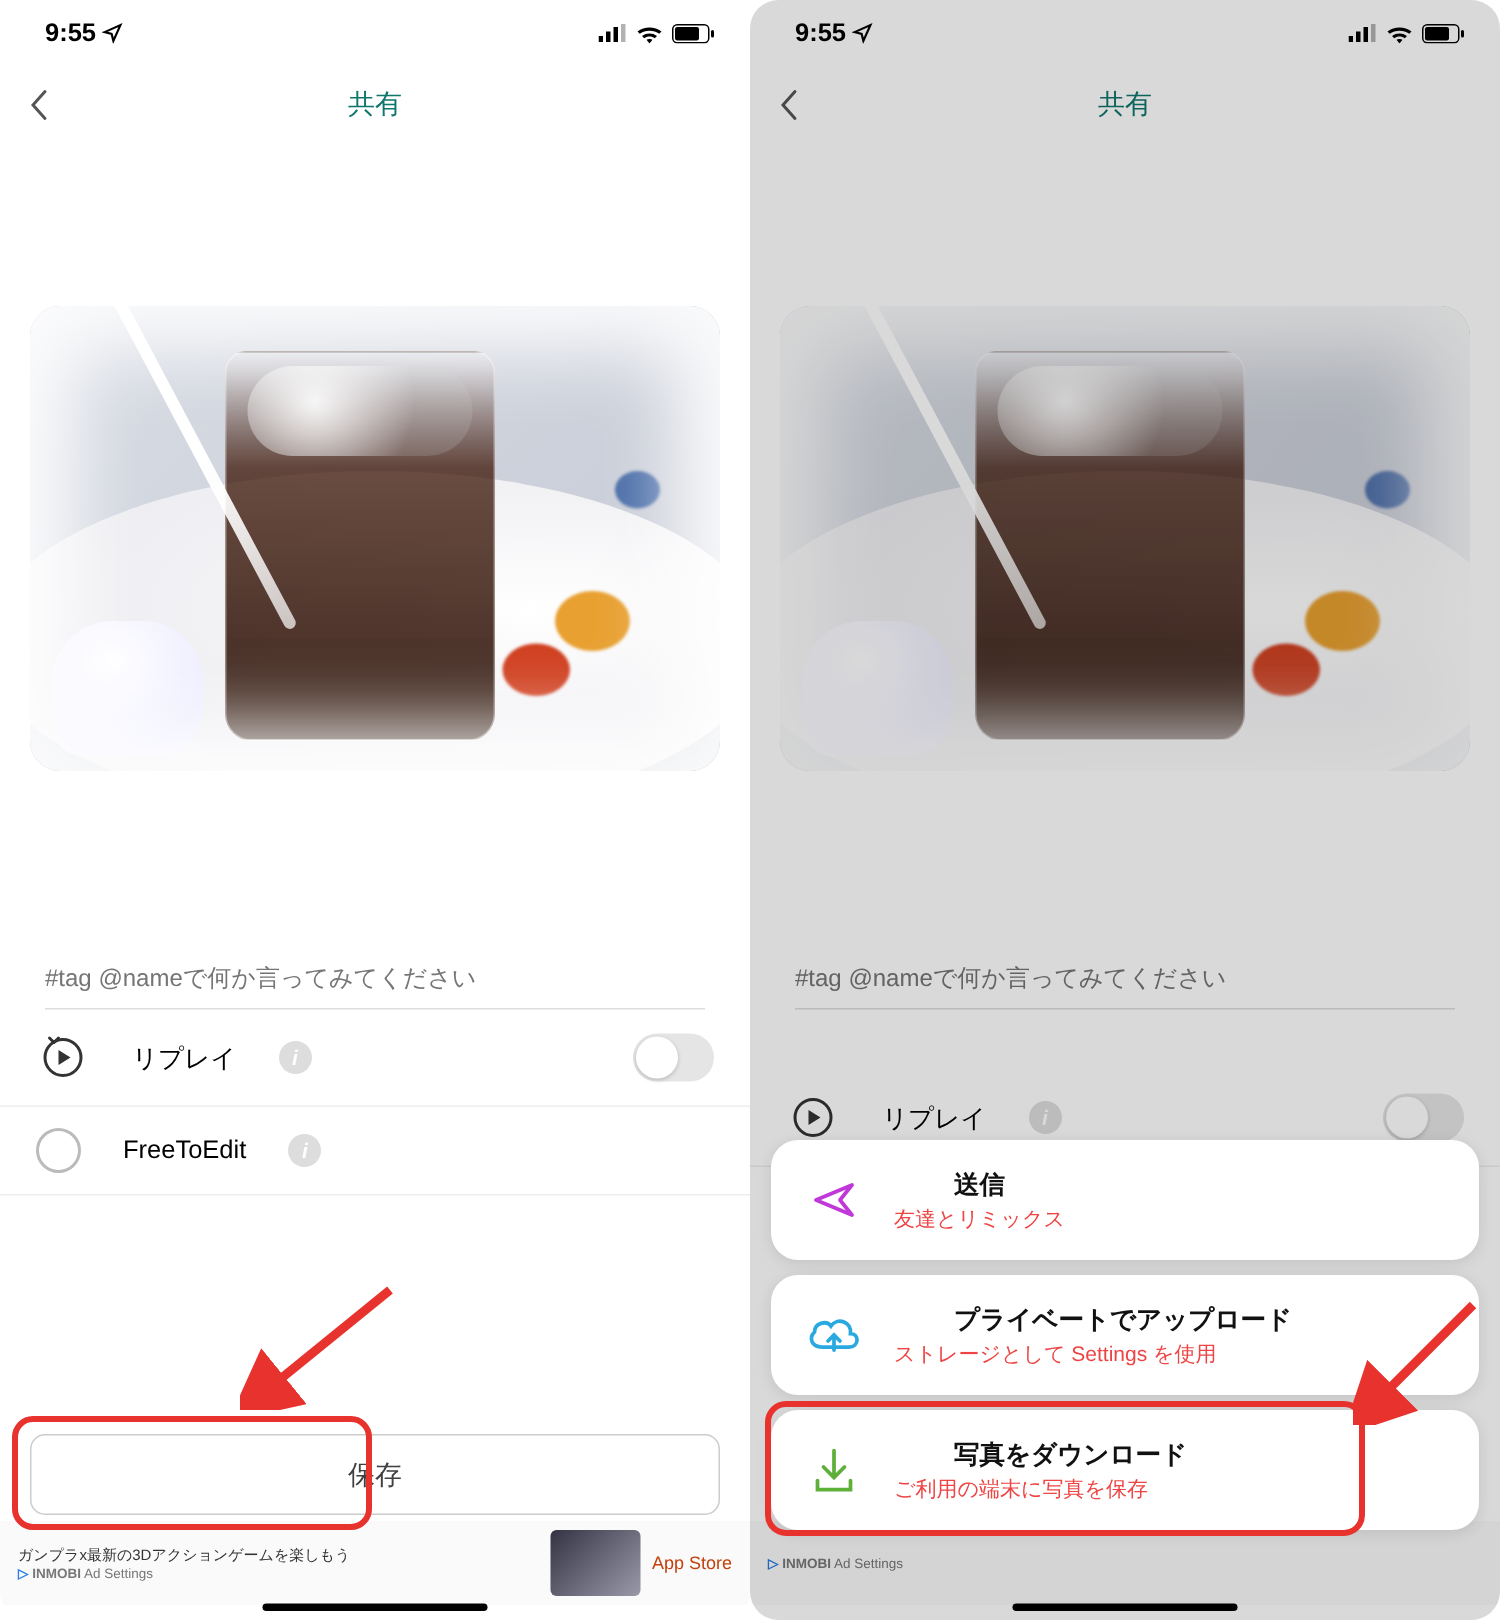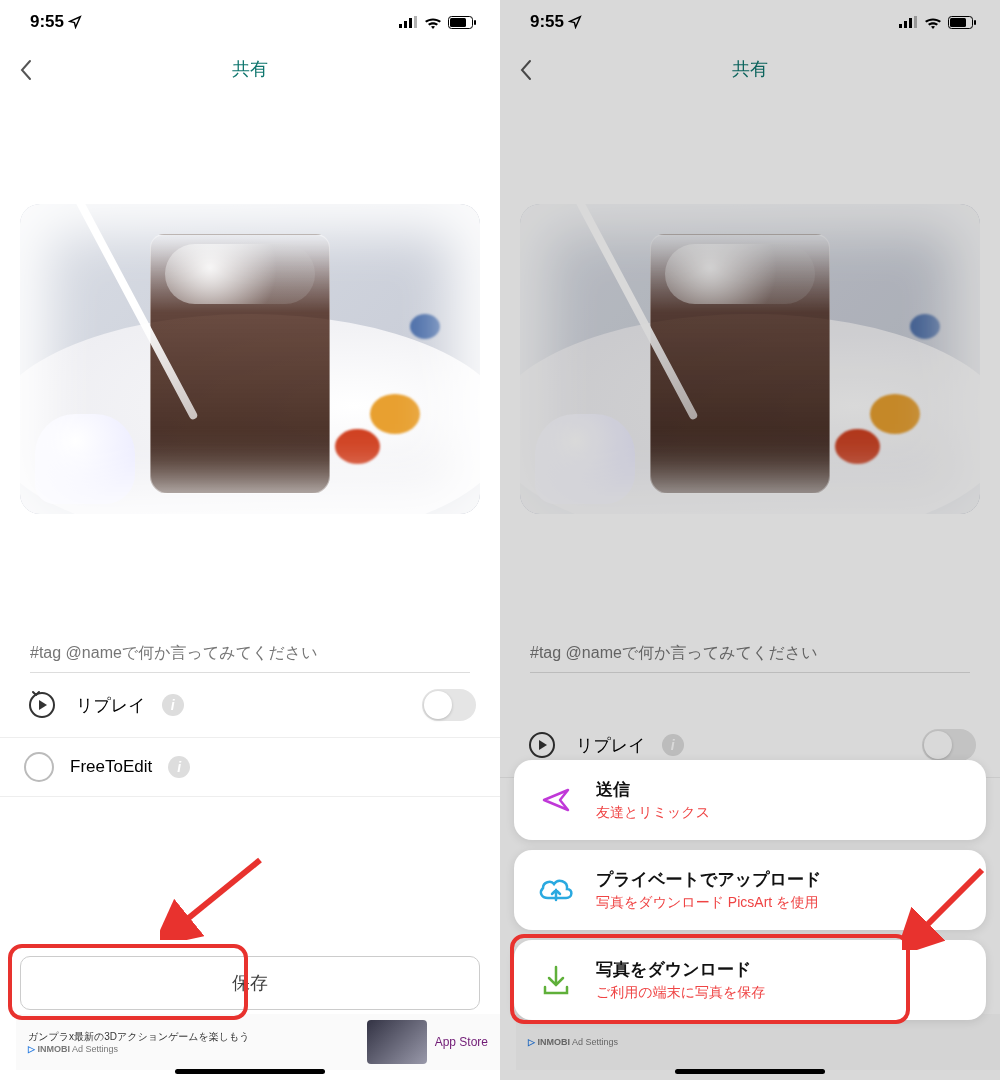--- a/index.html
+++ b/index.html
@@ -9,20 +9,21 @@
     width: 1000px;
     height: 1080px;
     display: flex;
   }
   .phone {
     width: 500px;
     height: 1080px;
     position: relative;
     background: #fff;
     overflow: hidden;
+    border-radius: 19px;
   }
   .phone.dimmed::before {
     content: "";
     position: absolute;
     inset: 0;
     background: rgba(0,0,0,0.15);
     z-index: 5;
     pointer-events: none;
   }
   .status-bar {
@@ -116,21 +117,21 @@
     padding-bottom: 10px;
     font-size: 16px;
     color: #999;
     background: transparent;
     width: calc(100% - 60px);
   }
   .option-row {
     display: flex;
     align-items: center;
     padding: 14px 24px;
-    gap: 16px;
+    gap: 28px;
     border-bottom: 1px solid #eee;
   }
   .option-row:first-of-type { margin-top: 40px; border-top: 1px solid #eee; }
   .option-icon {
     width: 36px; height: 36px;
     display: flex; align-items: center; justify-content: center;
   }
   .option-label { font-size: 17px; font-weight: 500; flex-shrink: 0; }
   .info-badge {
     width: 22px; height: 22px;
@@ -199,30 +200,29 @@
   }
   .ad-banner {
     position: absolute;
     bottom: 10px; left: 0; right: 0;
     height: 56px;
     background: #fafafa;
     display: flex; align-items: center;
     padding: 0 12px;
     font-size: 10px;
     gap: 8px;
-    margin-left: 16px;
   }
   .ad-thumb {
     width: 60px; height: 44px;
     background: linear-gradient(135deg,#334,#667,#99a);
     border-radius: 4px;
   }
   .ad-text { flex: 1; color: #333; }
   .ad-text .sub { color: #777; font-size: 9px; }
-  .ad-store { font-size: 12px; color: #701a75; display: flex; align-items: center; gap: 4px; }
+  .ad-store { font-size: 12px; color: #c2410c; display: flex; align-items: center; gap: 4px; }
   .home-indicator {
     position: absolute;
     bottom: 6px; left: 50%;
     transform: translateX(-50%);
     width: 150px; height: 5px;
     background: #000;
     border-radius: 3px;
     z-index: 30;
   }
   
@@ -239,21 +239,21 @@
     padding: 18px 20px;
     display: flex; align-items: center; gap: 18px;
     box-shadow: 0 2px 10px rgba(0,0,0,0.1);
     cursor: pointer;
   }
   .sheet-icon {
     width: 44px; height: 44px;
     display: flex; align-items: center; justify-content: center;
   }
   .sheet-text { display: flex; flex-direction: column; gap: 3px; }
-  .sheet-title { font-size: 17px; font-weight: 700; color: #111; }
+  .sheet-title { font-size: 17px; font-weight: 700; color: #111; margin-left: 40px; }
   .sheet-sub { font-size: 14px; color: #ef4444; }
 </style>
 </head>
 <body>
 
 <div class="phone">
   <div class="status-bar">
     <div class="status-left">
       <span>9:55</span>
       <svg width="14" height="14" viewBox="0 0 24 24" fill="none" stroke="#000" stroke-width="2.5">
@@ -424,21 +424,21 @@
     </div>
     <div class="sheet-item">
       <div class="sheet-icon">
         <svg width="40" height="32" viewBox="0 0 40 32" fill="none" stroke="#2aa9e0" stroke-width="2.5" stroke-linecap="round">
             <path d="M12 24 C5 24 3 18 7 14 C7 8 15 6 18 10 C22 4 32 7 31 15 C37 15 37 24 30 24 L12 24"></path>
             <path d="M20 26 L20 16 M16 20 L20 16 L24 20"></path>
           </svg>
       </div>
       <div class="sheet-text">
         <span class="sheet-title">プライベートでアップロード</span>
-        <span class="sheet-sub">写真をダウンロード PicsArt を使用</span>
+        <span class="sheet-sub">ストレージとして Settings を使用</span>
       </div>
     </div>
     <div class="sheet-item">
       <div class="sheet-icon">
         <svg width="34" height="34" viewBox="0 0 34 34" fill="none" stroke="#5fb03a" stroke-width="2.5" stroke-linecap="round">
             <path d="M17 4 L17 22 M10 15 L17 22 L24 15"></path>
             <path d="M6 24 L6 30 L28 30 L28 24"></path>
           </svg>
       </div>
       <div class="sheet-text">

